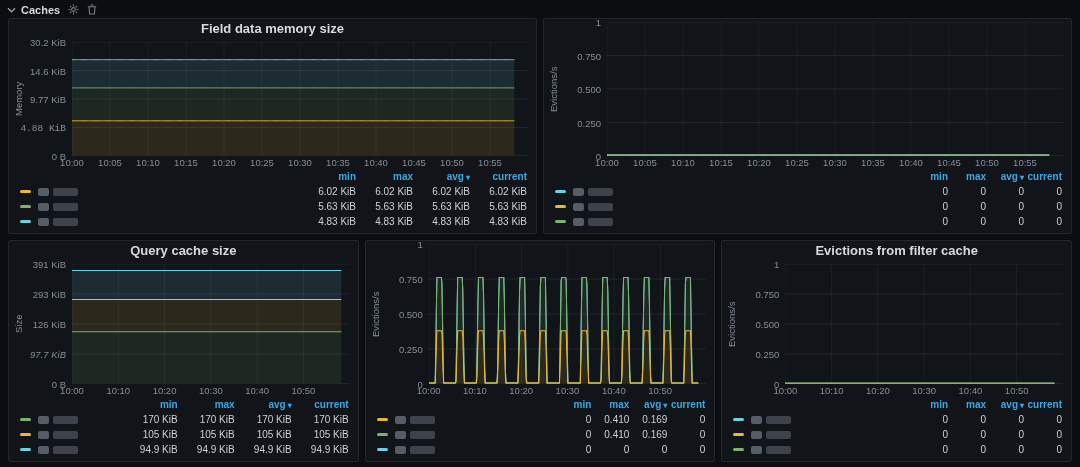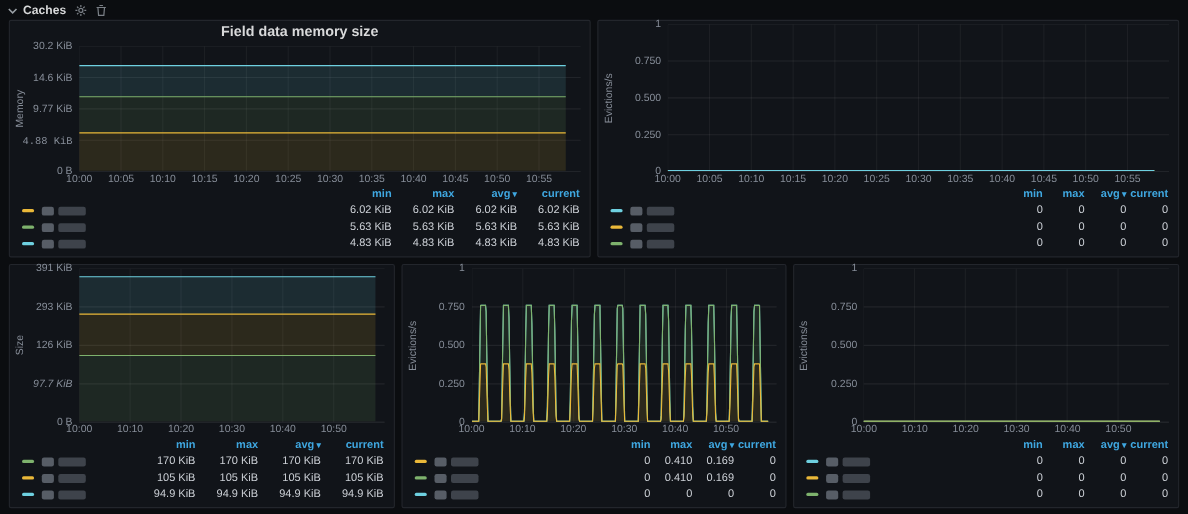--- a/index.html
+++ b/index.html
@@ -266,20 +266,21 @@
               <div class="lg-cell">0</div>
               <div class="lg-cell">0</div>
               <div class="lg-cell">0</div>
             </div>
           </div>
         </div>
     </section>
   </div>
   <div class="row-bottom">
     <section class="panel">
+      <header class="p-title">Query cache size</header>
       <div class="chart">
         <div class="ylab">Size</div>
         <div class="yticks">
             <div class="ytick" style="top: 0%;">391 KiB</div>
             <div class="ytick" style="top: 25%;">293 KiB</div>
             <div class="ytick" style="top: 50%;">126 KiB</div>
             <div class="ytick" style="top: 75%; font-style: italic;">97.7 KiB</div>
             <div class="ytick" style="top: 100%;">0 B</div>
           </div>
         <div class="plotcol">
@@ -438,20 +439,21 @@
             <div class="lg-cells">
               <div class="lg-cell">0</div>
               <div class="lg-cell">0</div>
               <div class="lg-cell">0</div>
               <div class="lg-cell">0</div>
             </div>
           </div>
         </div>
     </section>
     <section class="panel">
+      <header class="p-title">Evictions from filter cache</header>
       <div class="chart">
         <div class="ylab">Evictions/s</div>
         <div class="yticks">
             <div class="ytick" style="top: 0%;">1</div>
             <div class="ytick" style="top: 25%;">0.750</div>
             <div class="ytick" style="top: 50%;">0.500</div>
             <div class="ytick" style="top: 75%;">0.250</div>
             <div class="ytick" style="top: 100%;">0</div>
           </div>
         <div class="plotcol">

